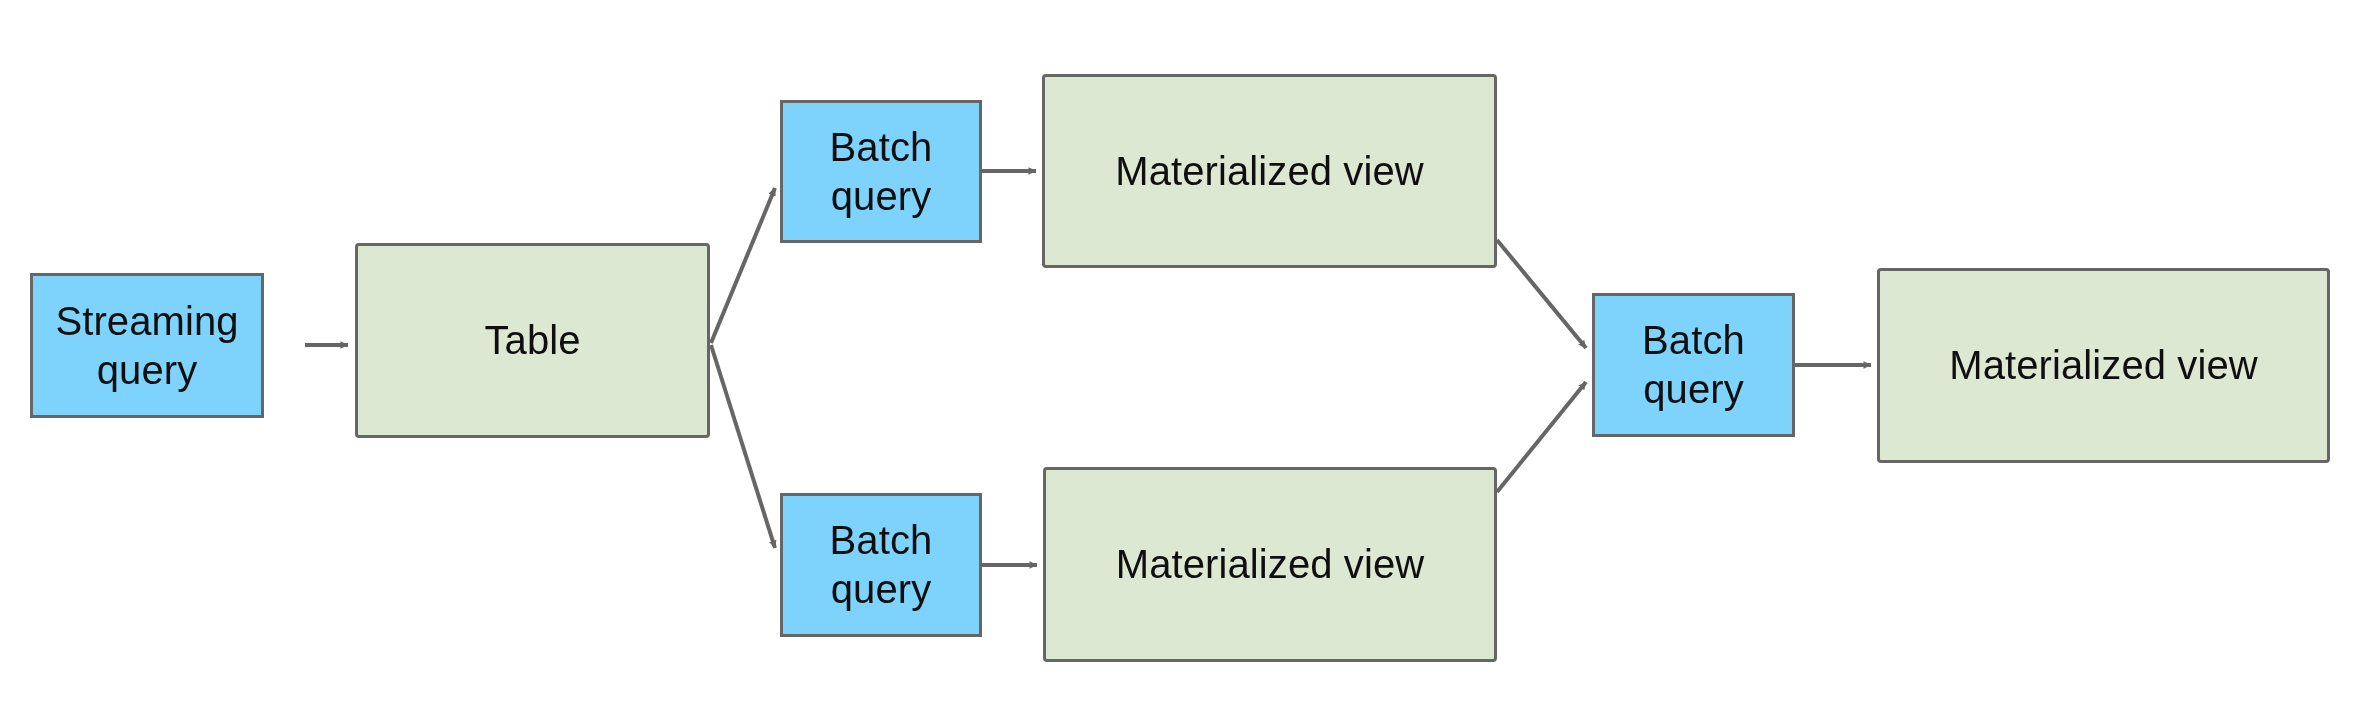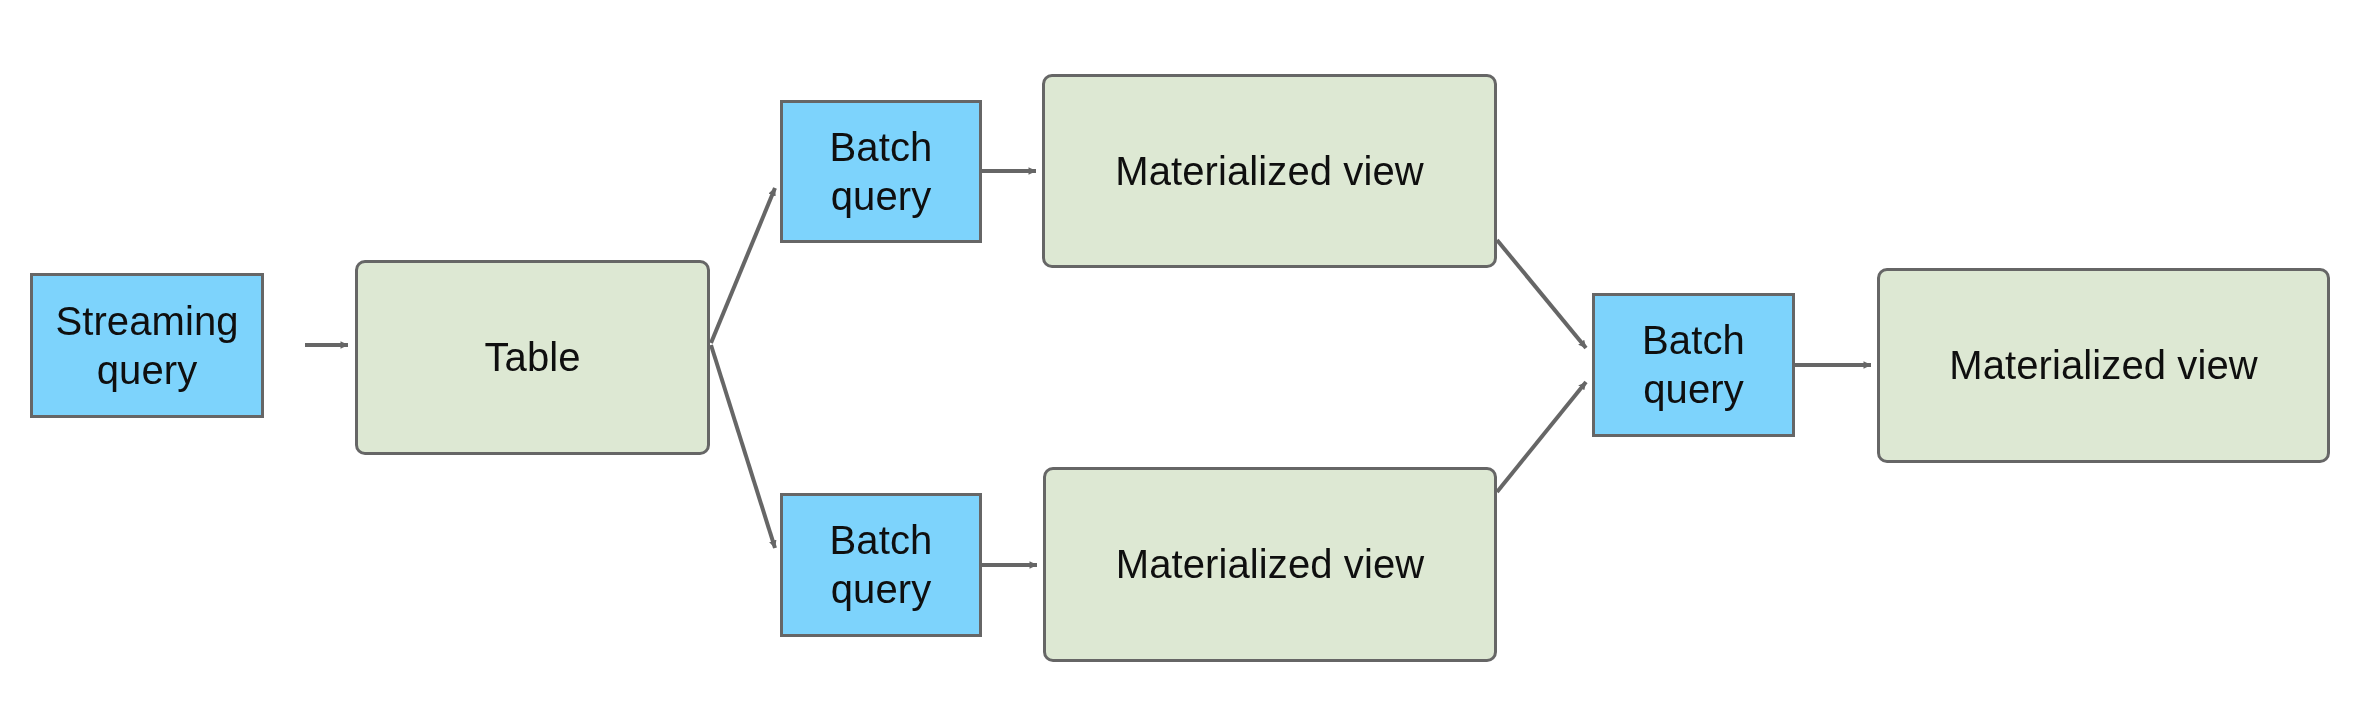--- a/index.html
+++ b/index.html
@@ -37,21 +37,21 @@
     letter-spacing: 0.1px;
     white-space: pre-line;
     z-index: 2;
   }
   .node.query {
     background: #7dd3fc;
     border-radius: 0;
   }
   .node.store {
     background: #dde8d3;
-    border-radius: 10px;
+    border-radius: 4px;
   }
 </style>
 </head>
 <body>
 
 <div id="canvas">
 
   <svg id="edge-layer" viewBox="0 0 2370 720" width="2370" height="720" xmlns="http://www.w3.org/2000/svg">
     <defs>
       <marker id="arrow" viewBox="0 0 10 10" refX="9.4" refY="5" markerWidth="8" markerHeight="8" orient="auto-start-reverse" markerUnits="userSpaceOnUse">
@@ -90,21 +90,21 @@
     <g>
       <line x1="1795" y1="365" x2="1871" y2="365" stroke="#666666" stroke-width="4" marker-end="url(#arrow)"></line>
     </g>
   </svg>
 
   <div class="node query" style="left:30px; top:273px; width:234px; height:145px;">
     <span>Streaming
 query</span>
   </div>
 
-  <div class="node store" style="left:355px; top:260px; width:355px; height:195px;">
+  <div class="node store" style="left:355px; top:243px; width:355px; height:195px;">
     <span>Table</span>
   </div>
 
   <div class="node query" style="left:780px; top:100px; width:202px; height:143px;">
     <span>Batch
 query</span>
   </div>
 
   <div class="node store" style="left:1042px; top:74px; width:455px; height:194px;">
     <span>Materialized view</span>

